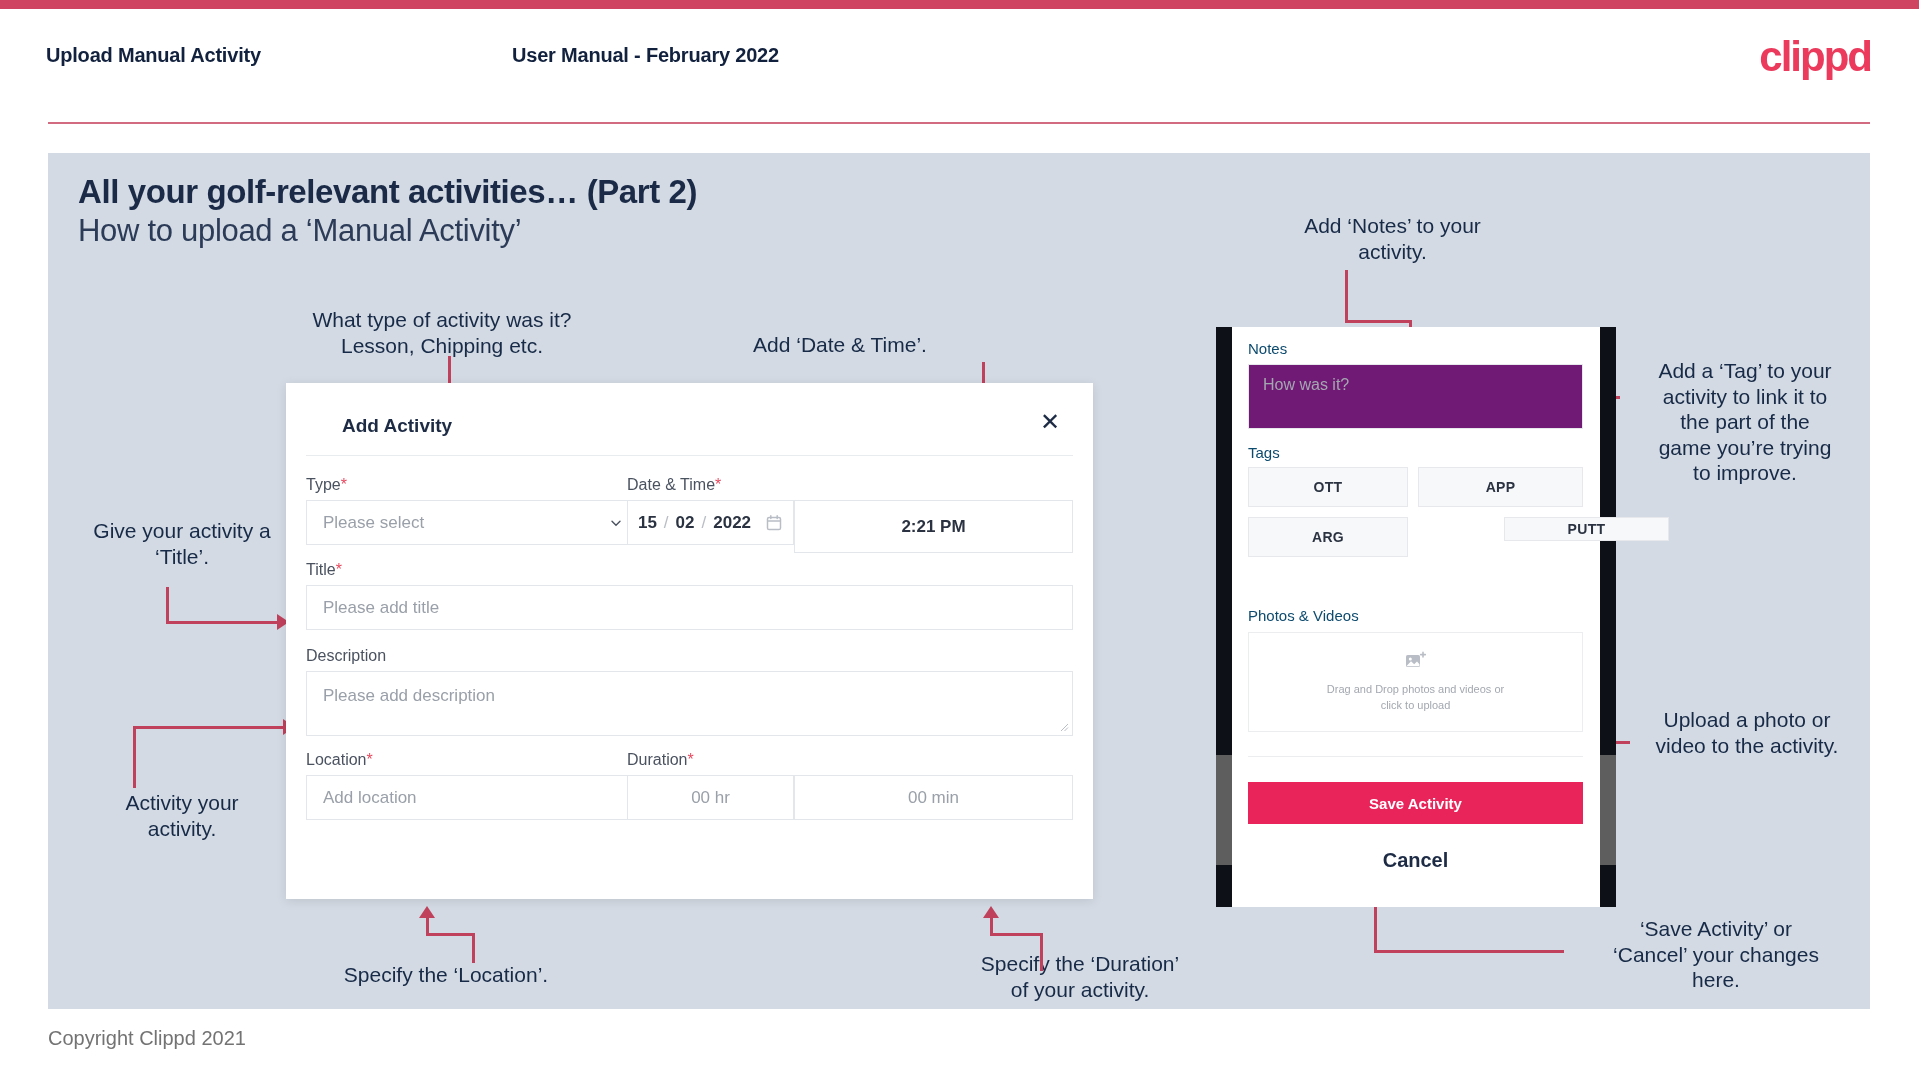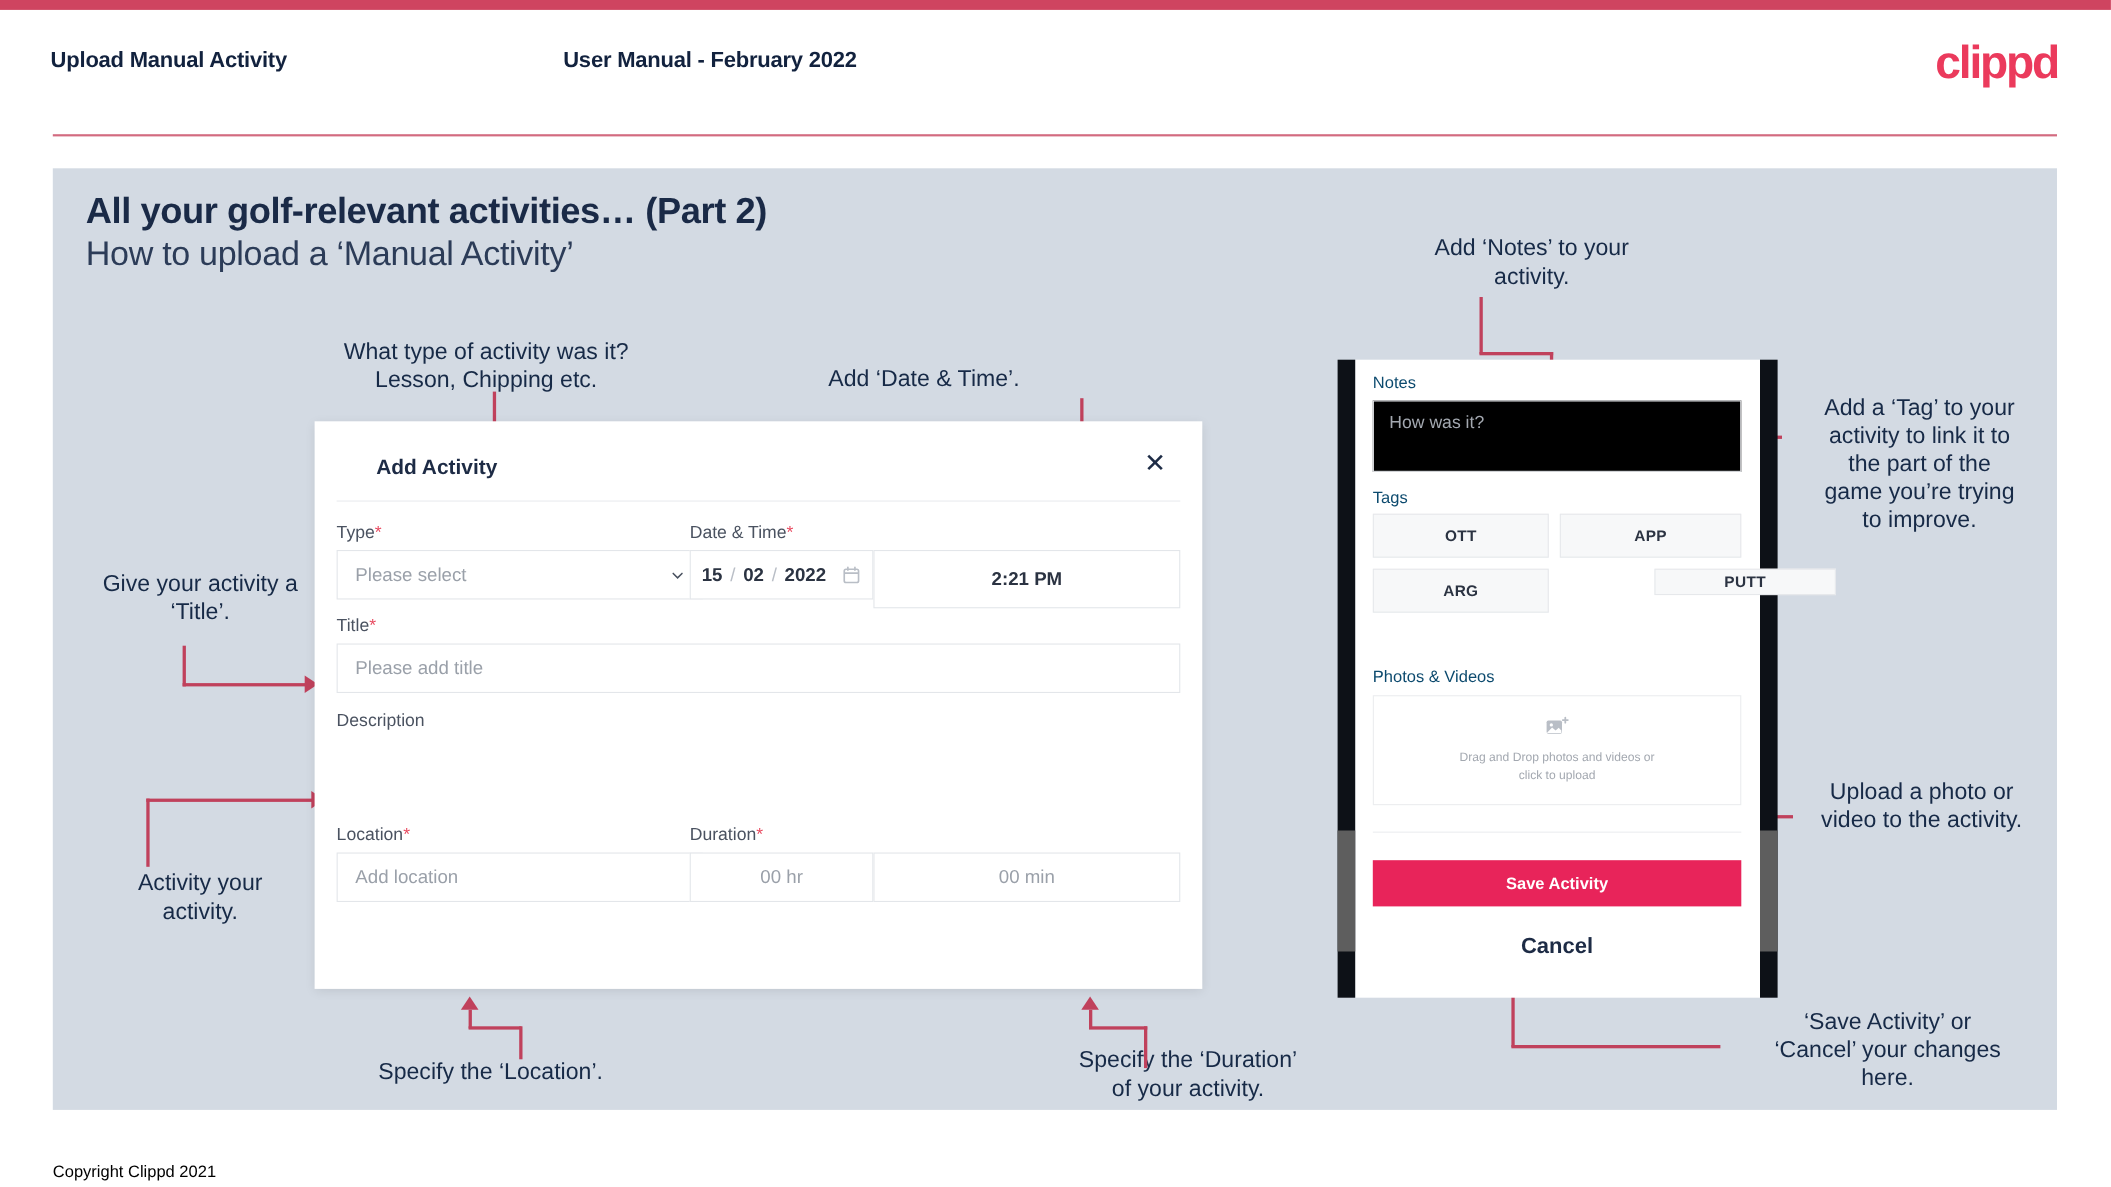--- a/index.html
+++ b/index.html
@@ -45,22 +45,22 @@
   .title1 {
     position:absolute; left:30px; top:20px;
     font-size:33px; font-weight:700; color:#1a2a47; letter-spacing:-0.4px;
   }
   .title2 {
     position:absolute; left:30px; top:60px;
     font-size:31px; font-weight:400; color:#2c3c58; letter-spacing:-0.3px;
   }
 
   .copyright {
-    position:absolute; left:48px; top:1057px;
-    font-size:15px; color:#000000;
+    position:absolute; left:48px; top:1027px;
+    font-size:20px; color:#737373;
   }
 
   
   .anno {
     position:absolute;
     font-size:21px; line-height:1.22; color:#172a47;
     text-align:center; font-weight:400;
   }
 
   
@@ -143,21 +143,21 @@
     background:#5e5e5e;
   }
   .ph-screen {
     position:absolute; left:1232px; top:327px; width:368px; height:580px;
     background:#ffffff;
   }
   .ph-label {
     position:absolute; font-size:15px; color:#0c4a6e;
   }
   .ph-input {
-    position:absolute; border:1px solid #e6e8eb; background:#000000;
+    position:absolute; border:1px solid #e6e8eb; background:#701a75;
     font-size:16px; color:#a3a8b0; padding:11px 14px;
   }
   .tag {
     position:absolute; border:1px solid #e6e8eb; background:#f7f8f9;
     display:flex; align-items:center; justify-content:center;
     font-size:14px; font-weight:700; color:#2b3342; letter-spacing:0.3px;
   }
   .dropzone {
     position:absolute; border:1px solid #ebedef; background:#fff;
     display:flex; flex-direction:column; align-items:center; justify-content:center;
@@ -307,20 +307,26 @@
     <div class="fld-label" style="left:20px; top:178px;">
       <span>Title</span><span class="req">*</span>
     </div>
     <div class="input" style="left:20px; top:202px; width:767px; height:45px;">
       <span>Please add title</span>
     </div>
 
     <div class="fld-label" style="left:20px; top:264px;">
       <span>Description</span>
     </div>
+    <div class="textarea" style="left:20px; top:288px; width:767px; height:65px;">
+      <span>Please add description</span>
+      <svg class="ta-grip" viewBox="0 0 10 10">
+        <path d="M9 2 L2 9 M9 5.5 L5.5 9" stroke="#b9bec6" stroke-width="1" fill="none"></path>
+      </svg>
+    </div>
 
     <div class="fld-label" style="left:20px; top:368px;">
       <span>Location</span><span class="req">*</span>
     </div>
     <div class="input" style="left:20px; top:392px; width:333px; height:45px;">
       <span>Add location</span>
     </div>
 
     <div class="fld-label" style="left:341px; top:368px;">
       <span>Duration</span><span class="req">*</span>

